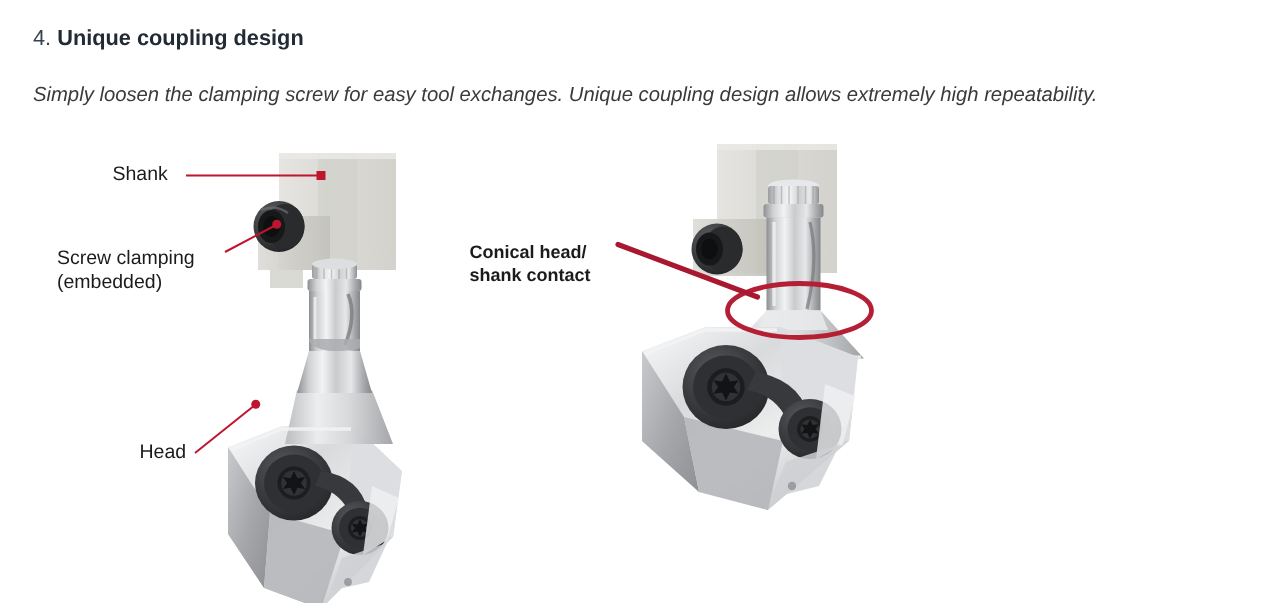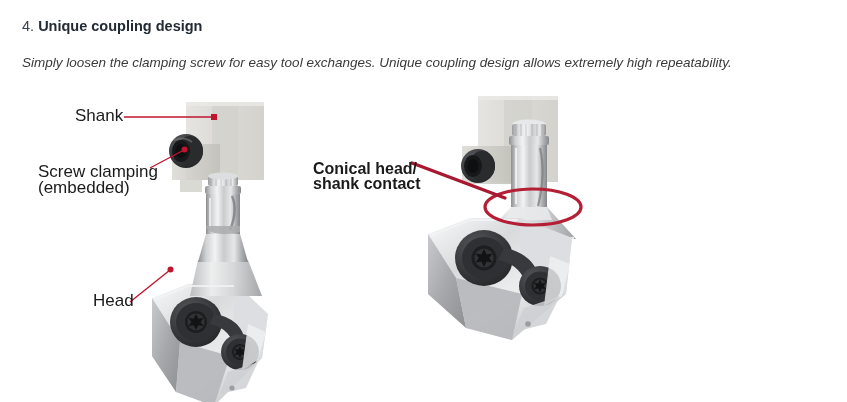--- a/index.html
+++ b/index.html
@@ -63,28 +63,28 @@
     left: 0;
     top: 0;
     width: 847px;
     height: 314px;
     display: block;
   }
 
   
   .callout {
     position: absolute;
-    font-size: 17px;
+    font-size: 13px;
     line-height: 15.5px;
     color: #1b1b1b;
     white-space: pre;
   }
   .callout.bold {
     font-weight: 700;
-    font-size: 16px;
+    font-size: 12px;
     line-height: 15px;
   }
   .c-shank   { left: 75px;  top: 20px; }
   .c-screw   { left: 38px;  top: 60px; margin-top: 16px; }
   .c-head    { left: 93px;  top: 205px; text-align: right; }
   .c-conical { left: 313px; top: 73px; }
 </style>
 </head>
 <body>
 

